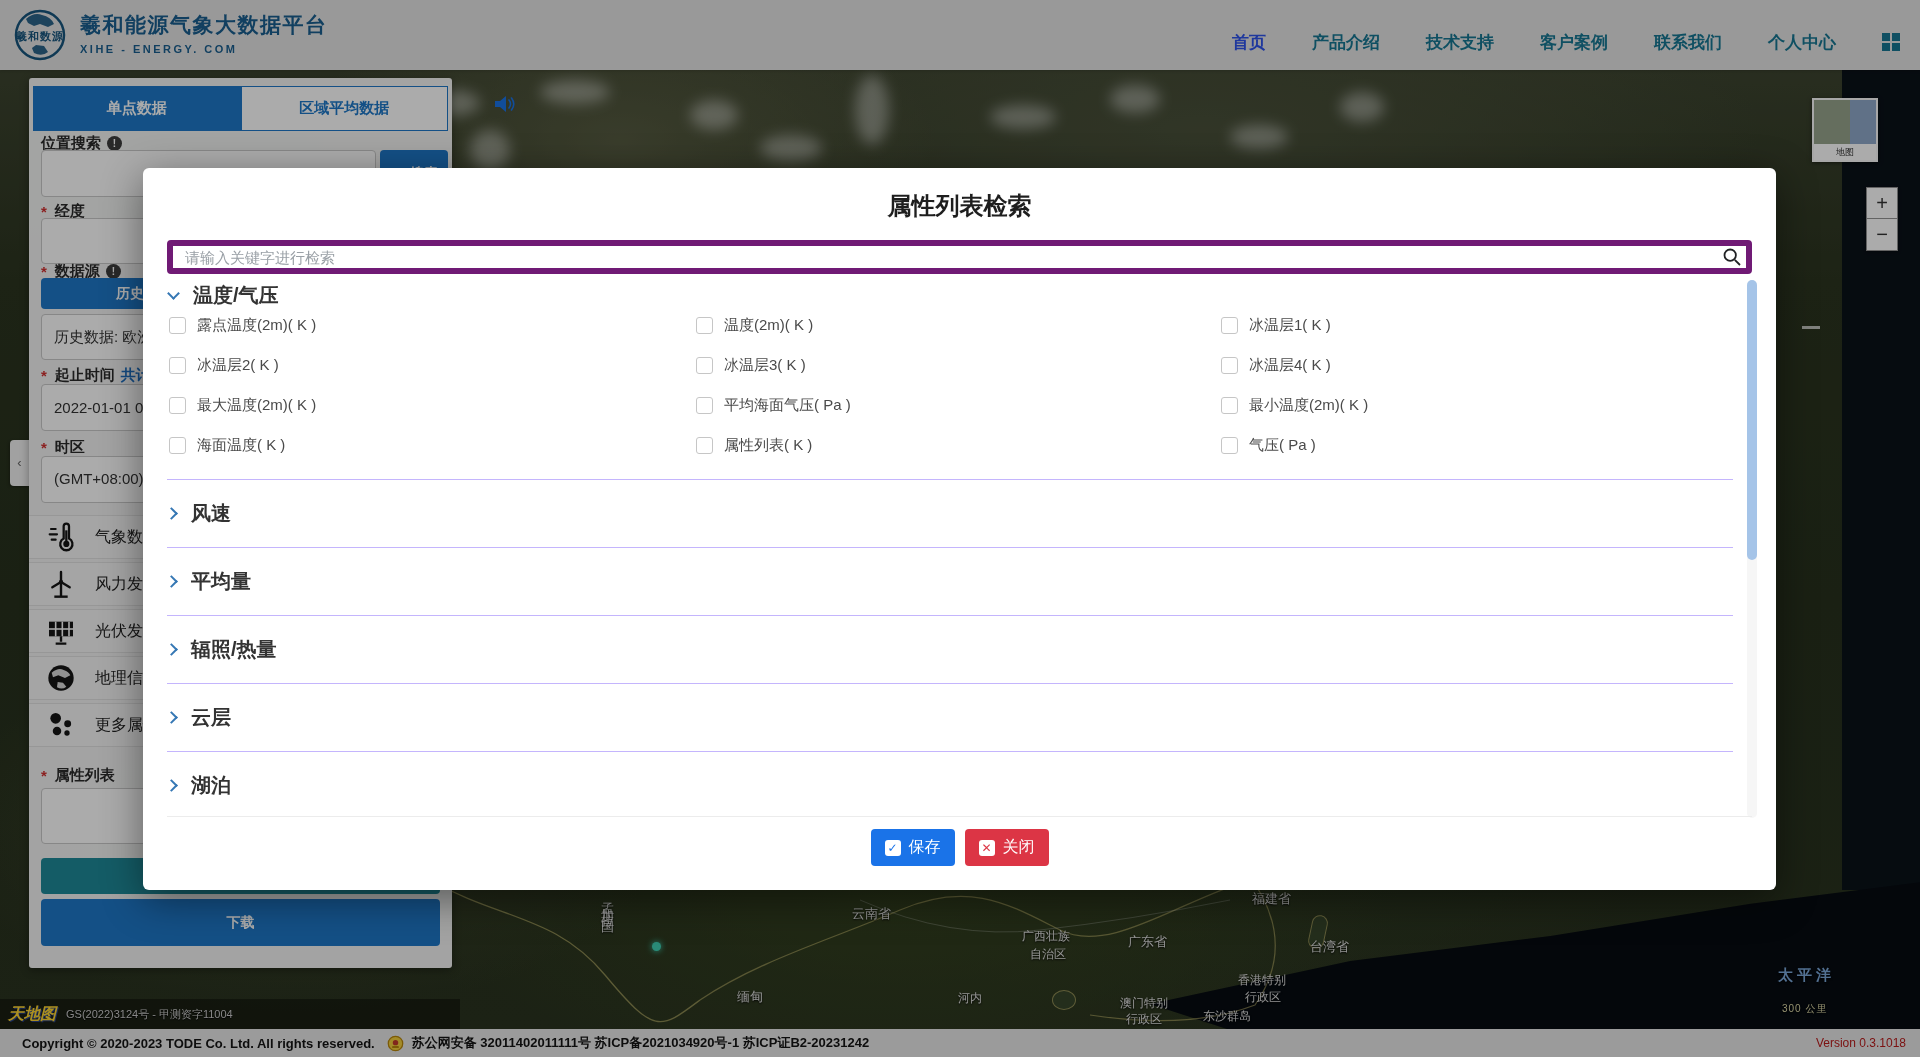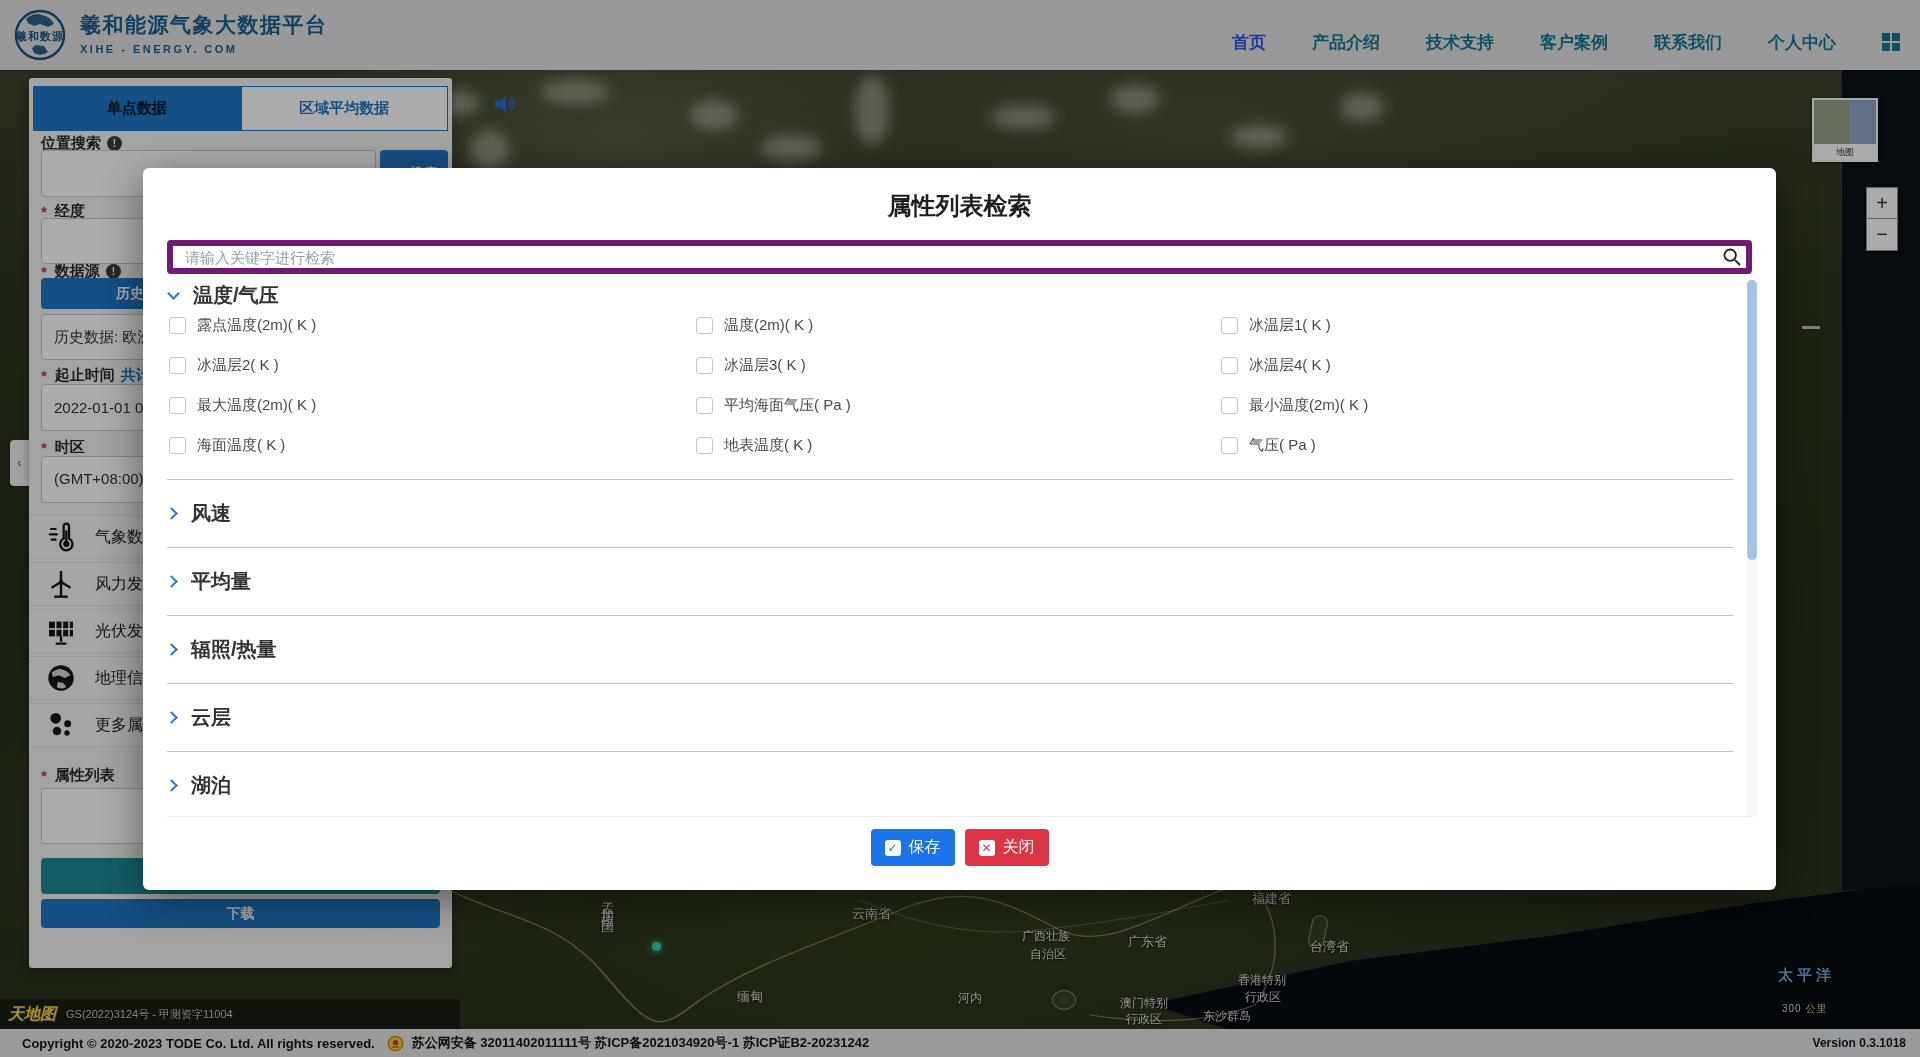--- a/index.html
+++ b/index.html
@@ -52,41 +52,41 @@
   nav a{font-size:17px;font-weight:bold;color:#177792;text-decoration:none;cursor:pointer;}
   nav a.active{color:#2f54eb;}
   .apps-icon{display:grid;grid-template-columns:8px 8px;grid-gap:2px;cursor:pointer;}
   .apps-icon i{width:8px;height:8px;background:#177792;}
 
   
   .sidebar{position:absolute;left:29px;top:78px;width:423px;height:890px;background:rgba(251,251,251,.97);z-index:5;border-radius:3px;box-shadow:0 2px 8px rgba(0,0,0,.35);}
   .collapse-tab{position:absolute;left:10px;top:440px;width:19px;height:46px;background:#f0f0f0;border-radius:4px 0 0 4px;z-index:5;color:#666;font-size:13px;text-align:center;line-height:46px;cursor:pointer;box-shadow:-1px 1px 3px rgba(0,0,0,.3);}
   .tabs{position:absolute;left:4px;right:4px;top:8px;height:45px;display:flex;}
   .tab{flex:1;display:flex;align-items:center;justify-content:center;font-size:15px;font-weight:bold;cursor:pointer;border:1px solid #1e78c8;}
-  .tab.active{background:#1e78c8;color:#0f172a;}
+  .tab.active{background:#1e78c8;color:#ffffff;}
   .tab.inactive{background:#fff;color:#1e78c8;}
   .slabel{position:absolute;left:12px;font-size:15px;font-weight:bold;color:#2b2b2b;display:flex;align-items:center;gap:6px;}
   .req{color:#d03030;margin-right:2px;font-weight:bold;}
   .info-dot{display:inline-flex;width:15px;height:15px;border-radius:50%;background:#3c3c3c;color:#fff;font-size:10px;align-items:center;justify-content:center;font-weight:bold;}
   .sinput,.sselect{position:absolute;background:rgba(255,255,255,.95);border:1px solid #c9c9c9;border-radius:4px;font-size:15px;color:#333;padding:0 12px;display:flex;align-items:center;}
   input.sinput{outline:none;}
   .sbtn{position:absolute;border:none;border-radius:4px;color:#fff;font-size:14px;font-weight:bold;display:flex;align-items:center;justify-content:center;gap:6px;cursor:pointer;}
   .blue{background:#1e78c8;}
   .tealbtn{background:#1f8a99;}
   .blue-extra{color:#1e6fc0;font-weight:bold;}
   .menu{position:absolute;left:0;right:0;top:437px;}
   .menu-row{height:44px;margin-bottom:3px;background:rgba(246,246,246,.96);display:flex;align-items:center;gap:18px;padding-left:16px;border-top:1px solid #e2e2e2;border-bottom:1px solid #e2e2e2;cursor:pointer;}
   .menu-row .micon{width:32px;height:32px;color:#151515;}
   .menu-row .mtext{font-size:16px;color:#222;}
 
   
   footer{position:absolute;left:0;bottom:0;width:100%;height:28px;background:#e7e7e7;z-index:6;display:flex;align-items:center;font-size:13px;font-weight:bold;color:#141414;}
   footer .fc{margin-left:22px;}
   .badge-icon{width:17px;height:17px;margin:0 8px 0 12px;}
-  .version{position:absolute;right:14px;font-size:12px;font-weight:bold;color:#0f172a;}
+  .version{position:absolute;right:14px;font-size:12px;font-weight:normal;color:#b91c1c;}
 
   
   .backdrop{position:absolute;inset:0;background:rgba(0,0,0,.33);z-index:40;}
   .modal{position:absolute;left:143px;top:168px;width:1633px;height:722px;background:#fff;border-radius:6px;z-index:50;box-shadow:0 10px 40px rgba(0,0,0,.45);}
   .modal-title{position:absolute;left:0;right:0;top:22px;text-align:center;font-size:24px;font-weight:bold;color:#1e1e1e;}
   .modal-search{position:absolute;left:24px;right:24px;top:72px;height:34px;border:6px solid #701a75;border-radius:4px;font-size:15px;color:#333;padding:0 44px 0 12px;outline:none;background:#fff;}
   .modal-search::placeholder{color:#9aa0a6;}
   .msearch-icon{position:absolute;right:34px;top:79px;width:20px;height:20px;color:#202124;cursor:pointer;}
   .modal-list{position:absolute;left:24px;right:43px;top:112px;height:538px;overflow:hidden;}
   .mscroll{position:absolute;right:19px;top:112px;width:10px;height:538px;background:#f6f6f6;border-radius:5px;}
@@ -326,21 +326,21 @@
       </div>
     </div>
 
     <div class="slabel" style="top:688px;">
       <span class="req">*</span>
         <span>属性列表</span>
     </div>
     <div class="sselect" style="left:12px;top:710px;width:399px;height:56px;"></div>
 
     <button class="sbtn tealbtn" style="left:12px;top:780px;width:399px;height:36px;"></button>
-    <button class="sbtn blue" style="left:12px;top:821px;width:399px;height:29px;">
+    <button class="sbtn blue" style="left:12px;top:821px;width:399px;height:47px;">
       <span>下载</span>
     </button>
   </aside>
 
   <footer>
     <span class="fc">Copyright © 2020-2023 TODE Co. Ltd. All rights reserved.</span>
     <svg class="badge-icon" viewBox="0 0 20 20">
       <circle cx="10" cy="10" r="8.5" fill="#f3d03e" stroke="#b8860b" stroke-width="1.5"></circle>
       <circle cx="10" cy="9" r="3.2" fill="#c0392b"></circle>
       <rect x="6" y="13" width="8" height="2.4" rx="1" fill="#b8860b"></rect>
@@ -404,21 +404,21 @@
           <div class="cb-item">
               <span class="cb-box"></span>
               <span class="cb-label">最小温度(2m)( K )</span>
             </div>
           <div class="cb-item">
               <span class="cb-box"></span>
               <span class="cb-label">海面温度( K )</span>
             </div>
           <div class="cb-item">
               <span class="cb-box"></span>
-              <span class="cb-label">地表温度( K )</span>
+              <span class="cb-label">属性列表( K )</span>
             </div>
           <div class="cb-item">
               <span class="cb-box"></span>
               <span class="cb-label">气压( Pa )</span>
             </div>
         </div>
       </div>
 
       <div class="group-collapsed">
         <span class="chev right"></span>

